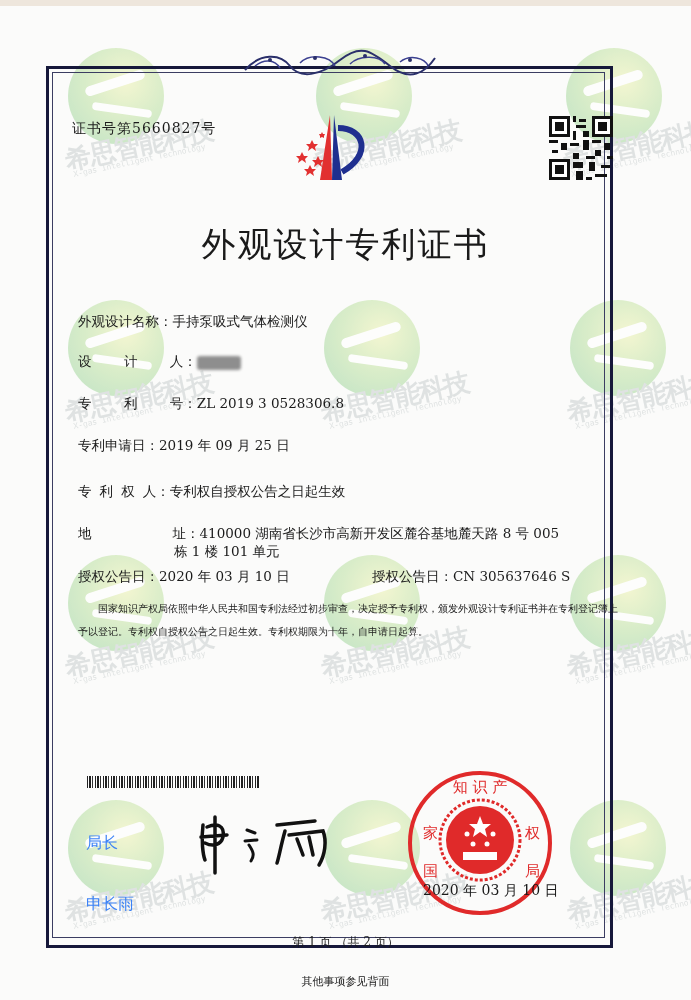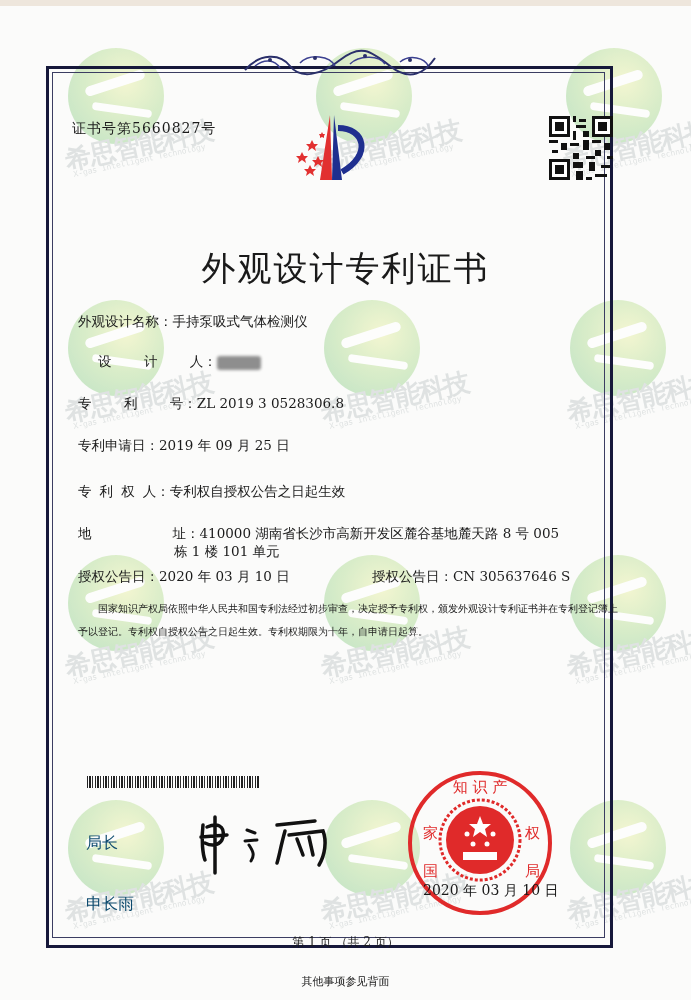--- a/index.html
+++ b/index.html
@@ -40,37 +40,37 @@
   }
   .watermark .wm-sub {
     position: absolute; left: 10px; top: 108px; font-family: "DejaVu Sans Mono", monospace;
     font-size: 8px; color: #c9cfcf; transform: rotate(-12deg); white-space: nowrap;
   }
   .cert-no { position: absolute; left: 72px; top: 120px; font-size: 14px; letter-spacing: 1px; }
   .logo { position: absolute; left: 290px; top: 110px; width: 80px; height: 80px; }
   .qr { position: absolute; left: 549px; top: 116px; width: 64px; height: 64px; }
   .title {
     position: absolute; left: 0; width: 691px; top: 222px; text-align: center;
-    font-size: 34px; letter-spacing: 2px; font-family: "DejaVu Sans", sans-serif; margin-top: 24px;
+    font-size: 34px; letter-spacing: 2px; font-family: "DejaVu Sans", sans-serif;
   }
   .row { position: absolute; left: 78px; font-size: 13.5px; white-space: nowrap; }
   .row .label { display: inline-block; font-family: Liberation Mono, monospace; }
   .row .value { display: inline-block; }
   .blur {
     display: inline-block; width: 44px; height: 14px; background: #8e8e8e; filter: blur(1.5px);
     vertical-align: middle; border-radius: 3px;
   }
   .para { position: absolute; left: 78px; width: 540px; font-size: 10px; line-height: 23px; }
   .para p { margin: 0; text-indent: 2em; }
   .barcode {
     position: absolute; left: 87px; top: 776px; width: 173px; height: 12px;
     background: repeating-linear-gradient(90deg, #222 0 1px, #fff 1px 2px, #222 2px 4px, #fff 4px 5px, #333 5px 6px, #fff 6px 8px);
   }
   .director-title, .director-name {
-    position: absolute; left: 86px; font-family: "DejaVu Sans", sans-serif; font-size: 16px; color: #0c4a6e;
+    position: absolute; left: 86px; font-family: "DejaVu Sans", sans-serif; font-size: 16px; color: #3b82f6;
   }
   .signature { position: absolute; left: 195px; top: 815px; width: 150px; height: 60px; }
   .seal { position: absolute; left: 405px; top: 768px; width: 150px; height: 150px; }
   .seal-date { position: absolute; left: 423px; top: 882px; font-size: 14px; }
   .page-footer { position: absolute; left: 0; width: 691px; top: 934px; text-align: center; font-size: 12px; }
   .bottom-note { position: absolute; left: 0; width: 691px; top: 974px; text-align: center; font-size: 11px; }
 </style>
 </head>
 <body>
 
@@ -218,21 +218,21 @@
   <rect x="9" y="18" width="2" height="3" fill="#111"></rect>
     <rect x="15" y="19" width="4" height="1" fill="#111"></rect>
     <rect x="12" y="20" width="2" height="1" fill="#111"></rect>
 </svg>
 
 <div class="title">外观设计专利证书</div>
 
 <div class="row" style="top:313px;">
   <span class="label">外观设计名称：</span><span class="value">手持泵吸式气体检测仪</span>
 </div>
-<div class="row" style="top:353px;margin-left:20px;">
+<div class="row" style="top:353px;">
   <span class="label" style="white-space:pre;">设    计    人：</span><span class="blur"></span>
 </div>
 <div class="row" style="top:395px;">
   <span class="label" style="white-space:pre;">专    利    号：</span><span class="value">ZL 2019 3 0528306.8</span>
 </div>
 <div class="row" style="top:437px;">
   <span class="label">专利申请日：</span><span class="value">2019 年 09 月 25 日</span>
 </div>
 <div class="row" style="top:483px;">
   <span class="label" style="white-space:pre;">专 利 权 人：</span><span class="value">专利权自授权公告之日起生效</span>

